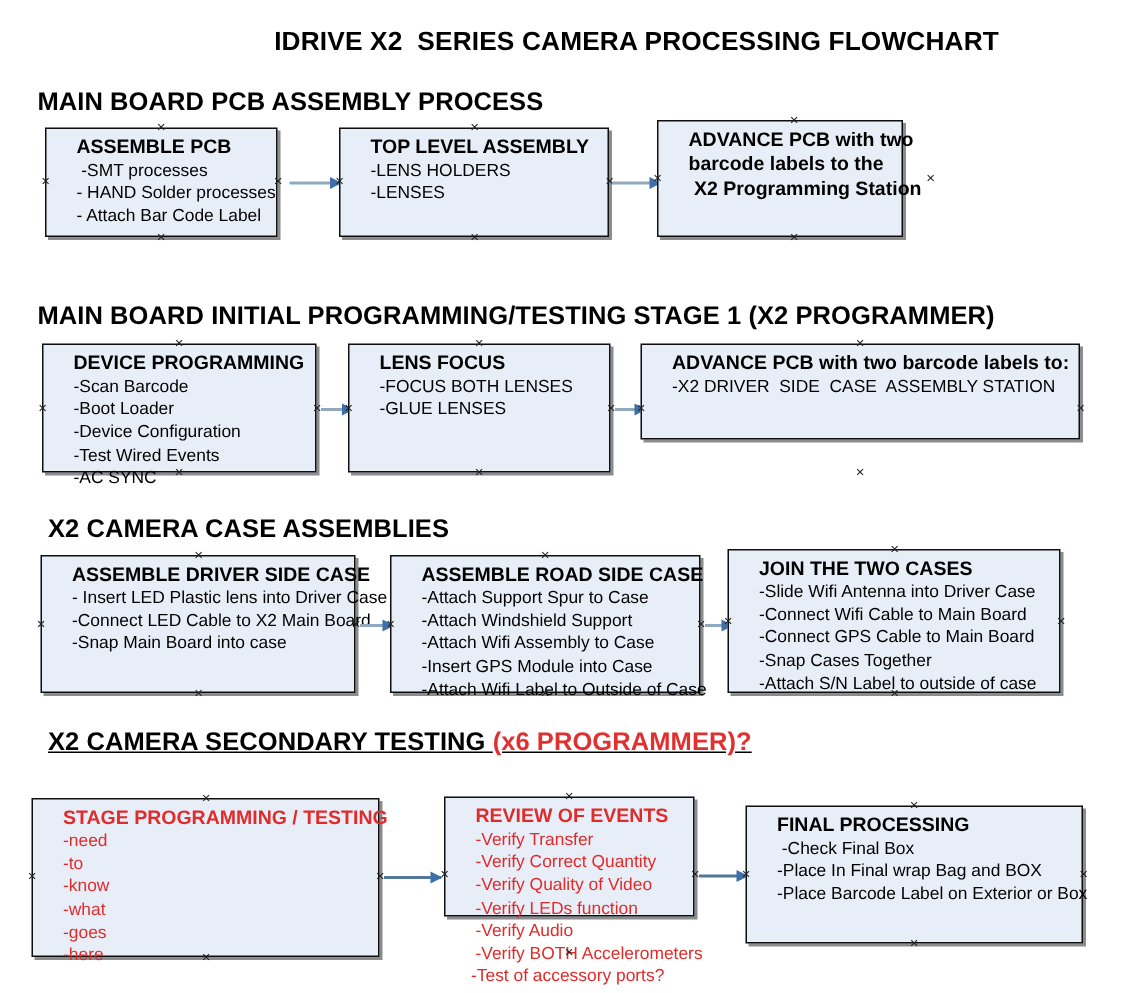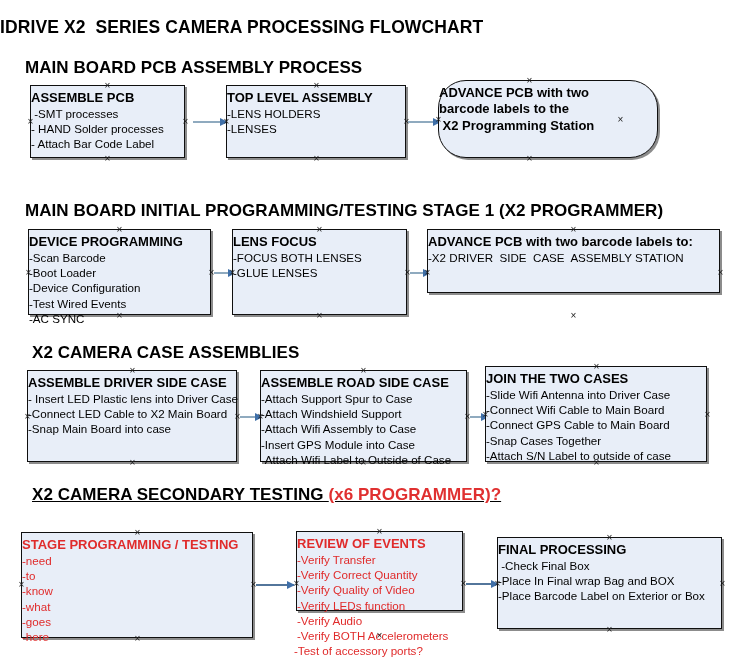--- a/index.html
+++ b/index.html
@@ -16,43 +16,44 @@
     width: 747px;
     height: 662px;
     background: #ffffff;
     overflow: hidden;
   }
   .doc-title {
     position: absolute;
     left: 0;
     top: 17px;
     width: 648px;
-    text-align: left;
+    text-align: right;
     font-size: 17.5px;
     font-weight: bold;
     letter-spacing: 0.1px;
     white-space: pre;
+    padding-left: 18px;
   }
   .section-title {
     position: absolute;
     font-size: 17px;
     font-weight: bold;
     white-space: nowrap;
     letter-spacing: 0.05px;
   }
   .section-title .accent {
     color: #e03030;
   }
   .node {
     position: absolute;
     box-sizing: border-box;
     background: #e8eef8;
     border: 1px solid #0f0f0f;
     box-shadow: 2px 2px 0 0 rgba(120,120,120,0.85);
-    padding: 4px 3px 3px 0;
+    padding: 4px 3px 3px 20px;
   }
   .node-title {
     font-size: 13px;
     font-weight: bold;
     line-height: 1.18;
     white-space: pre;
     margin-bottom: 1px;
   }
   .node-line {
     font-size: 11.6px;
@@ -129,21 +130,21 @@
   </div>
   <span class="handle" style="left:312px; top:81px;"></span>
   <span class="handle" style="left:312px; top:154px;"></span>
   <span class="handle" style="left:222px; top:117px;"></span>
   <span class="handle" style="left:402px; top:117px;"></span>
 
   <div class="conn" style="left:408px; top:121px; width:32px;">
     <span class="head"></span>
   </div>
 
-  <div class="node" style="left:438px; top:80px; width:220px; height:78px;border-radius:28px;">
+  <div class="node" style="left:438px; top:80px; width:164px; height:78px;">
     <div class="node-title">ADVANCE PCB with two</div>
     <div class="node-title">barcode labels to the</div>
     <div class="node-title"> X2 Programming Station</div>
   </div>
   <span class="handle" style="left:525px; top:76px;"></span>
   <span class="handle" style="left:525px; top:154px;"></span>
   <span class="handle" style="left:434px; top:115px;"></span>
   <span class="handle" style="left:616px; top:115px;"></span>
 
   <div class="section-title" style="left:25px; top:201px;">

